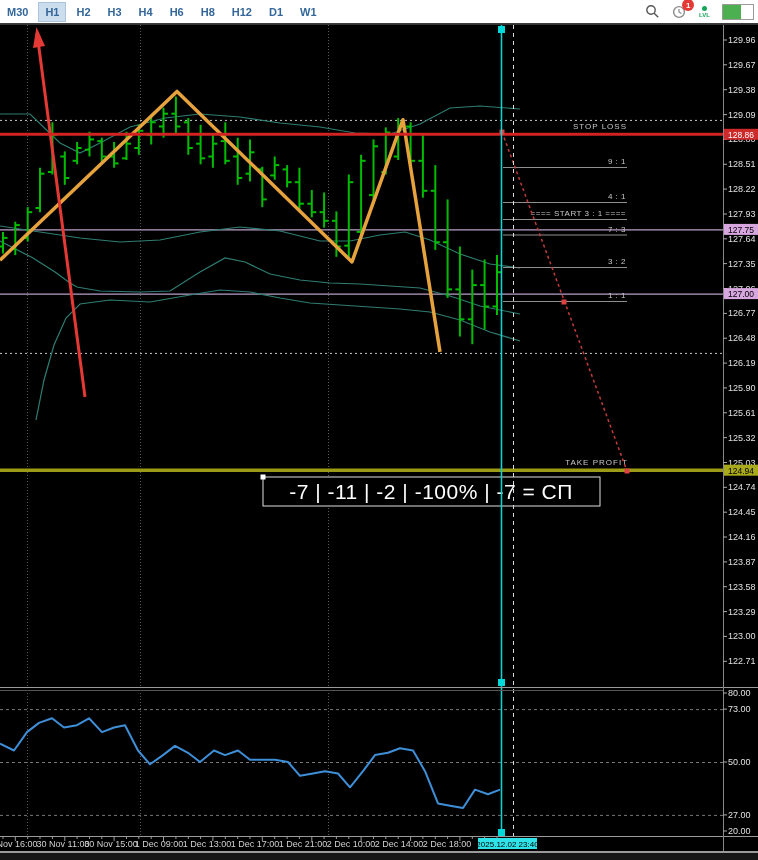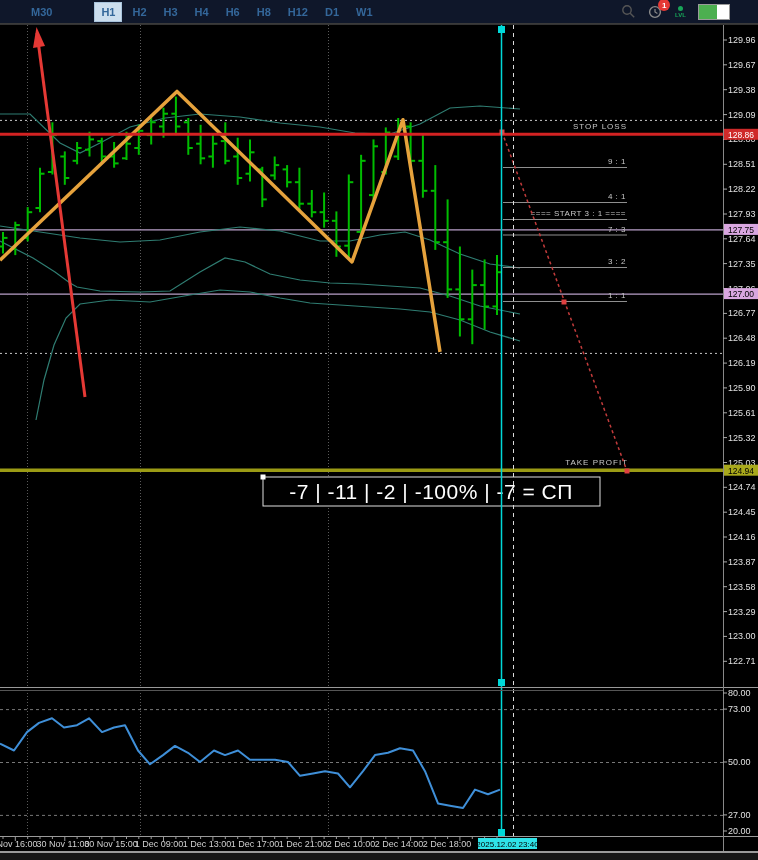--- a/index.html
+++ b/index.html
@@ -1,23 +1,23 @@
 <!DOCTYPE html>
 <html><head>
 <meta charset="utf-8">
 <style>
   html,body{margin:0;padding:0;background:#000;}
   body{width:758px;height:860px;overflow:hidden;font-family:"Liberation Sans",sans-serif;}
   .app{position:relative;width:758px;height:860px;background:#000;}
-  .toolbar{position:absolute;top:0;left:0;width:758px;height:24px;background:#0f172a;
-    border-bottom:1px solid #3a3a3a;display:flex;align-items:center;gap:3px;padding:0 24px;
+  .toolbar{position:absolute;top:0;left:0;width:758px;height:24px;background:#ffffff;
+    border-bottom:1px solid #3a3a3a;display:flex;align-items:center;gap:3px;padding:0 0;
     box-sizing:border-box;z-index:5;}
   .tf{background:none;border:1px solid transparent;color:#34679a;font-weight:bold;font-size:11px;
     padding:1px 6px;font-family:"Liberation Sans",sans-serif;cursor:pointer;line-height:16px;}
-  .tf.active{background:#ccdeee;border:1px solid #a9c4dc;margin-left:32px;}
+  .tf.active{background:#ccdeee;border:1px solid #a9c4dc;}
   .tb-right{margin-left:auto;display:flex;align-items:center;gap:12px;padding-right:4px;}
   .icon-wrap{position:relative;display:flex;align-items:center;justify-content:center;}
   .badge{position:absolute;top:-5px;right:-7px;background:#e53935;color:#fff;font-size:8px;
     font-weight:bold;border-radius:50%;width:12px;height:12px;display:flex;align-items:center;
     justify-content:center;}
   .lvl{display:flex;flex-direction:column;align-items:center;line-height:5px;gap:2px;}
   .lvl .dot{width:5px;height:5px;border-radius:50%;background:#18a558;}
   .lvl .txt{color:#18a558;font-size:6px;font-weight:bold;}
   .toggle{width:30px;height:14px;border:1px solid #9a9a9a;background:#fff;display:flex;}
   .toggle .on{width:18px;height:14px;background:#4caf50;}

